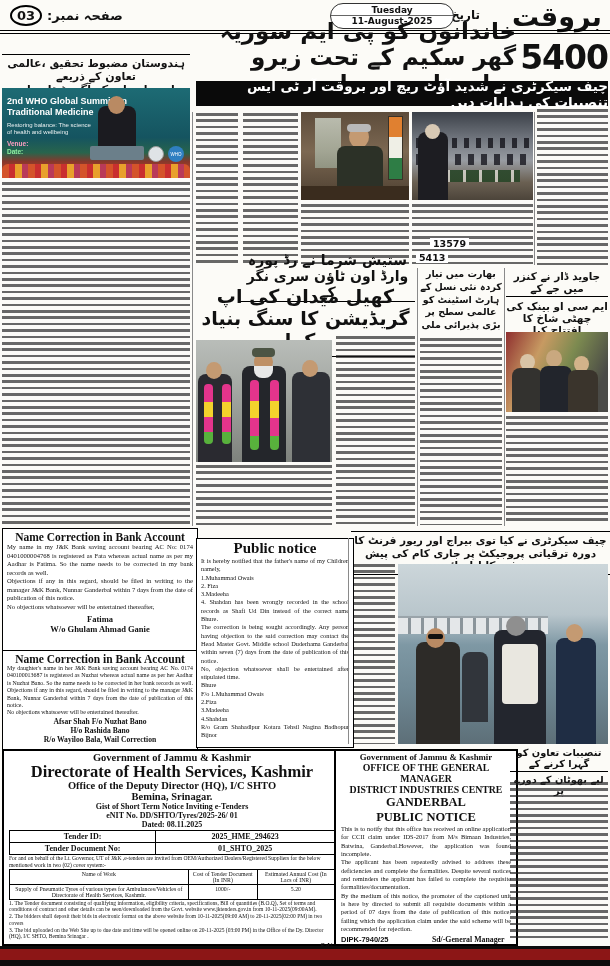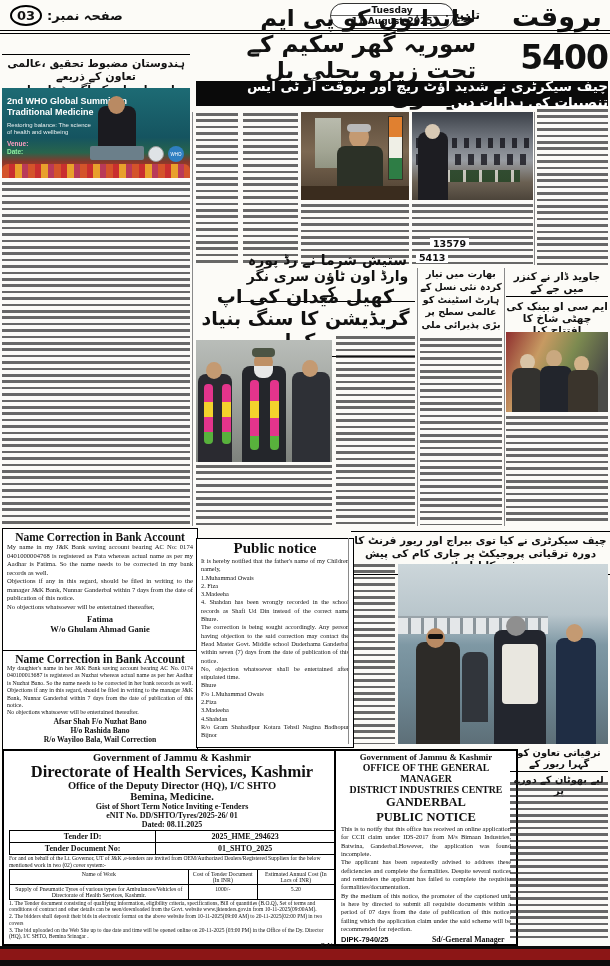--- a/index.html
+++ b/index.html
@@ -19,21 +19,21 @@
   .masthead{font-size:27px;font-weight:900;letter-spacing:-1px;}
   .date-pill{border:1.3px solid #333;border-radius:13px;text-align:center;background:#fff;}
   .pill-day{font-size:9px;font-weight:bold;border-bottom:1px solid #666;padding-top:1px;}
   .pill-date{font-size:9px;font-weight:bold;}
   .page-badge{display:inline-block;border:2px solid #000;border-radius:50%;padding:0 5px;
               font-weight:900;font-size:13px;line-height:17px;}
   .rule2{border-top:1.6px solid #000;border-bottom:1px solid #000;height:2.4px;}
   
   .main-head{display:flex;flex-direction:row;direction:rtl;align-items:center;justify-content:center;gap:4px;}
   .main-head .txt{font-size:23px;font-weight:900;}
-  .main-head .num{font-size:33px;font-weight:900;font-family:"DejaVu Sans",sans-serif;letter-spacing:-1px;margin-left:40px;}
+  .main-head .num{font-size:33px;font-weight:900;font-family:"DejaVu Sans",sans-serif;letter-spacing:-1px;}
   .sub-bar{background:#0a0a0a;color:#fff;display:flex;align-items:center;justify-content:center;
            font-size:13.5px;font-weight:700;}
   .boxhead{font-weight:800;}
   
   .photo{overflow:hidden;}
   .fig{position:absolute;background:#23242a;border-radius:8px 8px 0 0;}
   .head-skin{position:absolute;border-radius:50%;background:#c49a72;}
   .garland{position:absolute;width:9px;border-radius:4px;
            background:linear-gradient(180deg,#e3348c 0 30%,#f4d22c 30% 55%,#e3348c 55% 80%,#58b13c 80% 100%);}
   
@@ -199,21 +199,21 @@
 2.Fiza
 3.Madeeha
 4.Shahdan
 R/o Gram Shahadlpur Kotara  Tehsil Nagina Badhopur  Bijnor</div>
   </div>
 
   <div class="abs nbox serif" style="left:2px;top:749px;width:326px;height:191px;padding:1px 5px;border-width:2px;">
     <div class="ctr" style="font-size:10.5px;font-weight:bold;">Government of Jammu &amp; Kashmir</div>
     <div class="ctr" style="font-size:16.5px;font-weight:bold;line-height:1.05;">Directorate of Health Services, Kashmir</div>
     <div class="ctr" style="font-size:10.5px;font-weight:bold;">Office of the Deputy Director (HQ), I/C SHTO</div>
-    <div class="ctr" style="font-size:10.5px;font-weight:bold;">Bemina,  Medicine.</div>
+    <div class="ctr" style="font-size:10.5px;font-weight:bold;">Bemina,  Srinagar.</div>
     <div class="ctr" style="font-size:8px;font-weight:bold;">Gist of Short Term Notice Inviting e-Tenders</div>
     <div class="ctr" style="font-size:8px;font-weight:bold;">eNIT No.   DD/SHTO/Tyres/2025-26/ 01</div>
     <div class="ctr" style="font-size:8px;font-weight:bold;">Dated:   08.11.2025</div>
     <table class="tbl" style="margin-top:1px;">
       <tbody>
           <tr>
         <td class="ctr" style="width:45%;font-size:8px;font-weight:bold;">Tender ID:</td>
         <td class="ctr" style="font-size:8px;font-weight:bold;">2025_HME_294623</td>
       </tr>
       <tr>
@@ -265,21 +265,21 @@
       <div style="text-align:center;font-weight:bold;font-size:7.8px;line-height:1.2;">
         <div>Sd/-General  Manager</div>
         <div>District Industries Centre</div>
         <div>Ganderbal</div>
       </div>
     </div>
     <div style="font-size:7.5px;font-weight:bold;">Dated:  10-11-2025</div>
   </div>
 
   <div class="abs urdu ctr" style="left:510px;top:747px;width:98px;">
-    <div class="boxhead hairline" style="font-size:9.8px;padding-bottom:2px;">ترقیاتی تعاون کو گہرا ریور کے</div>
+    <div class="boxhead hairline" style="font-size:9.8px;padding-bottom:2px;">تنصیبات تعاون کو گہرا کرنے کے</div>
     <div class="boxhead" style="font-size:9.8px;padding:2px 0;">لیے بھوٹان کے دورے پر</div>
   </div>
   <div class="abs sim" style="left:510px;top:782px;width:98px;height:158px;"></div>
 
   <div class="abs vr" style="left:192px;top:112px;height:414px;"></div>
   <div class="abs vr" style="left:417px;top:268px;height:258px;"></div>
   <div class="abs vr" style="left:504px;top:268px;height:258px;"></div>
   <div class="abs vr" style="left:534px;top:112px;height:153px;"></div>
   <div class="abs vr" style="left:348px;top:538px;height:206px;"></div>
 

